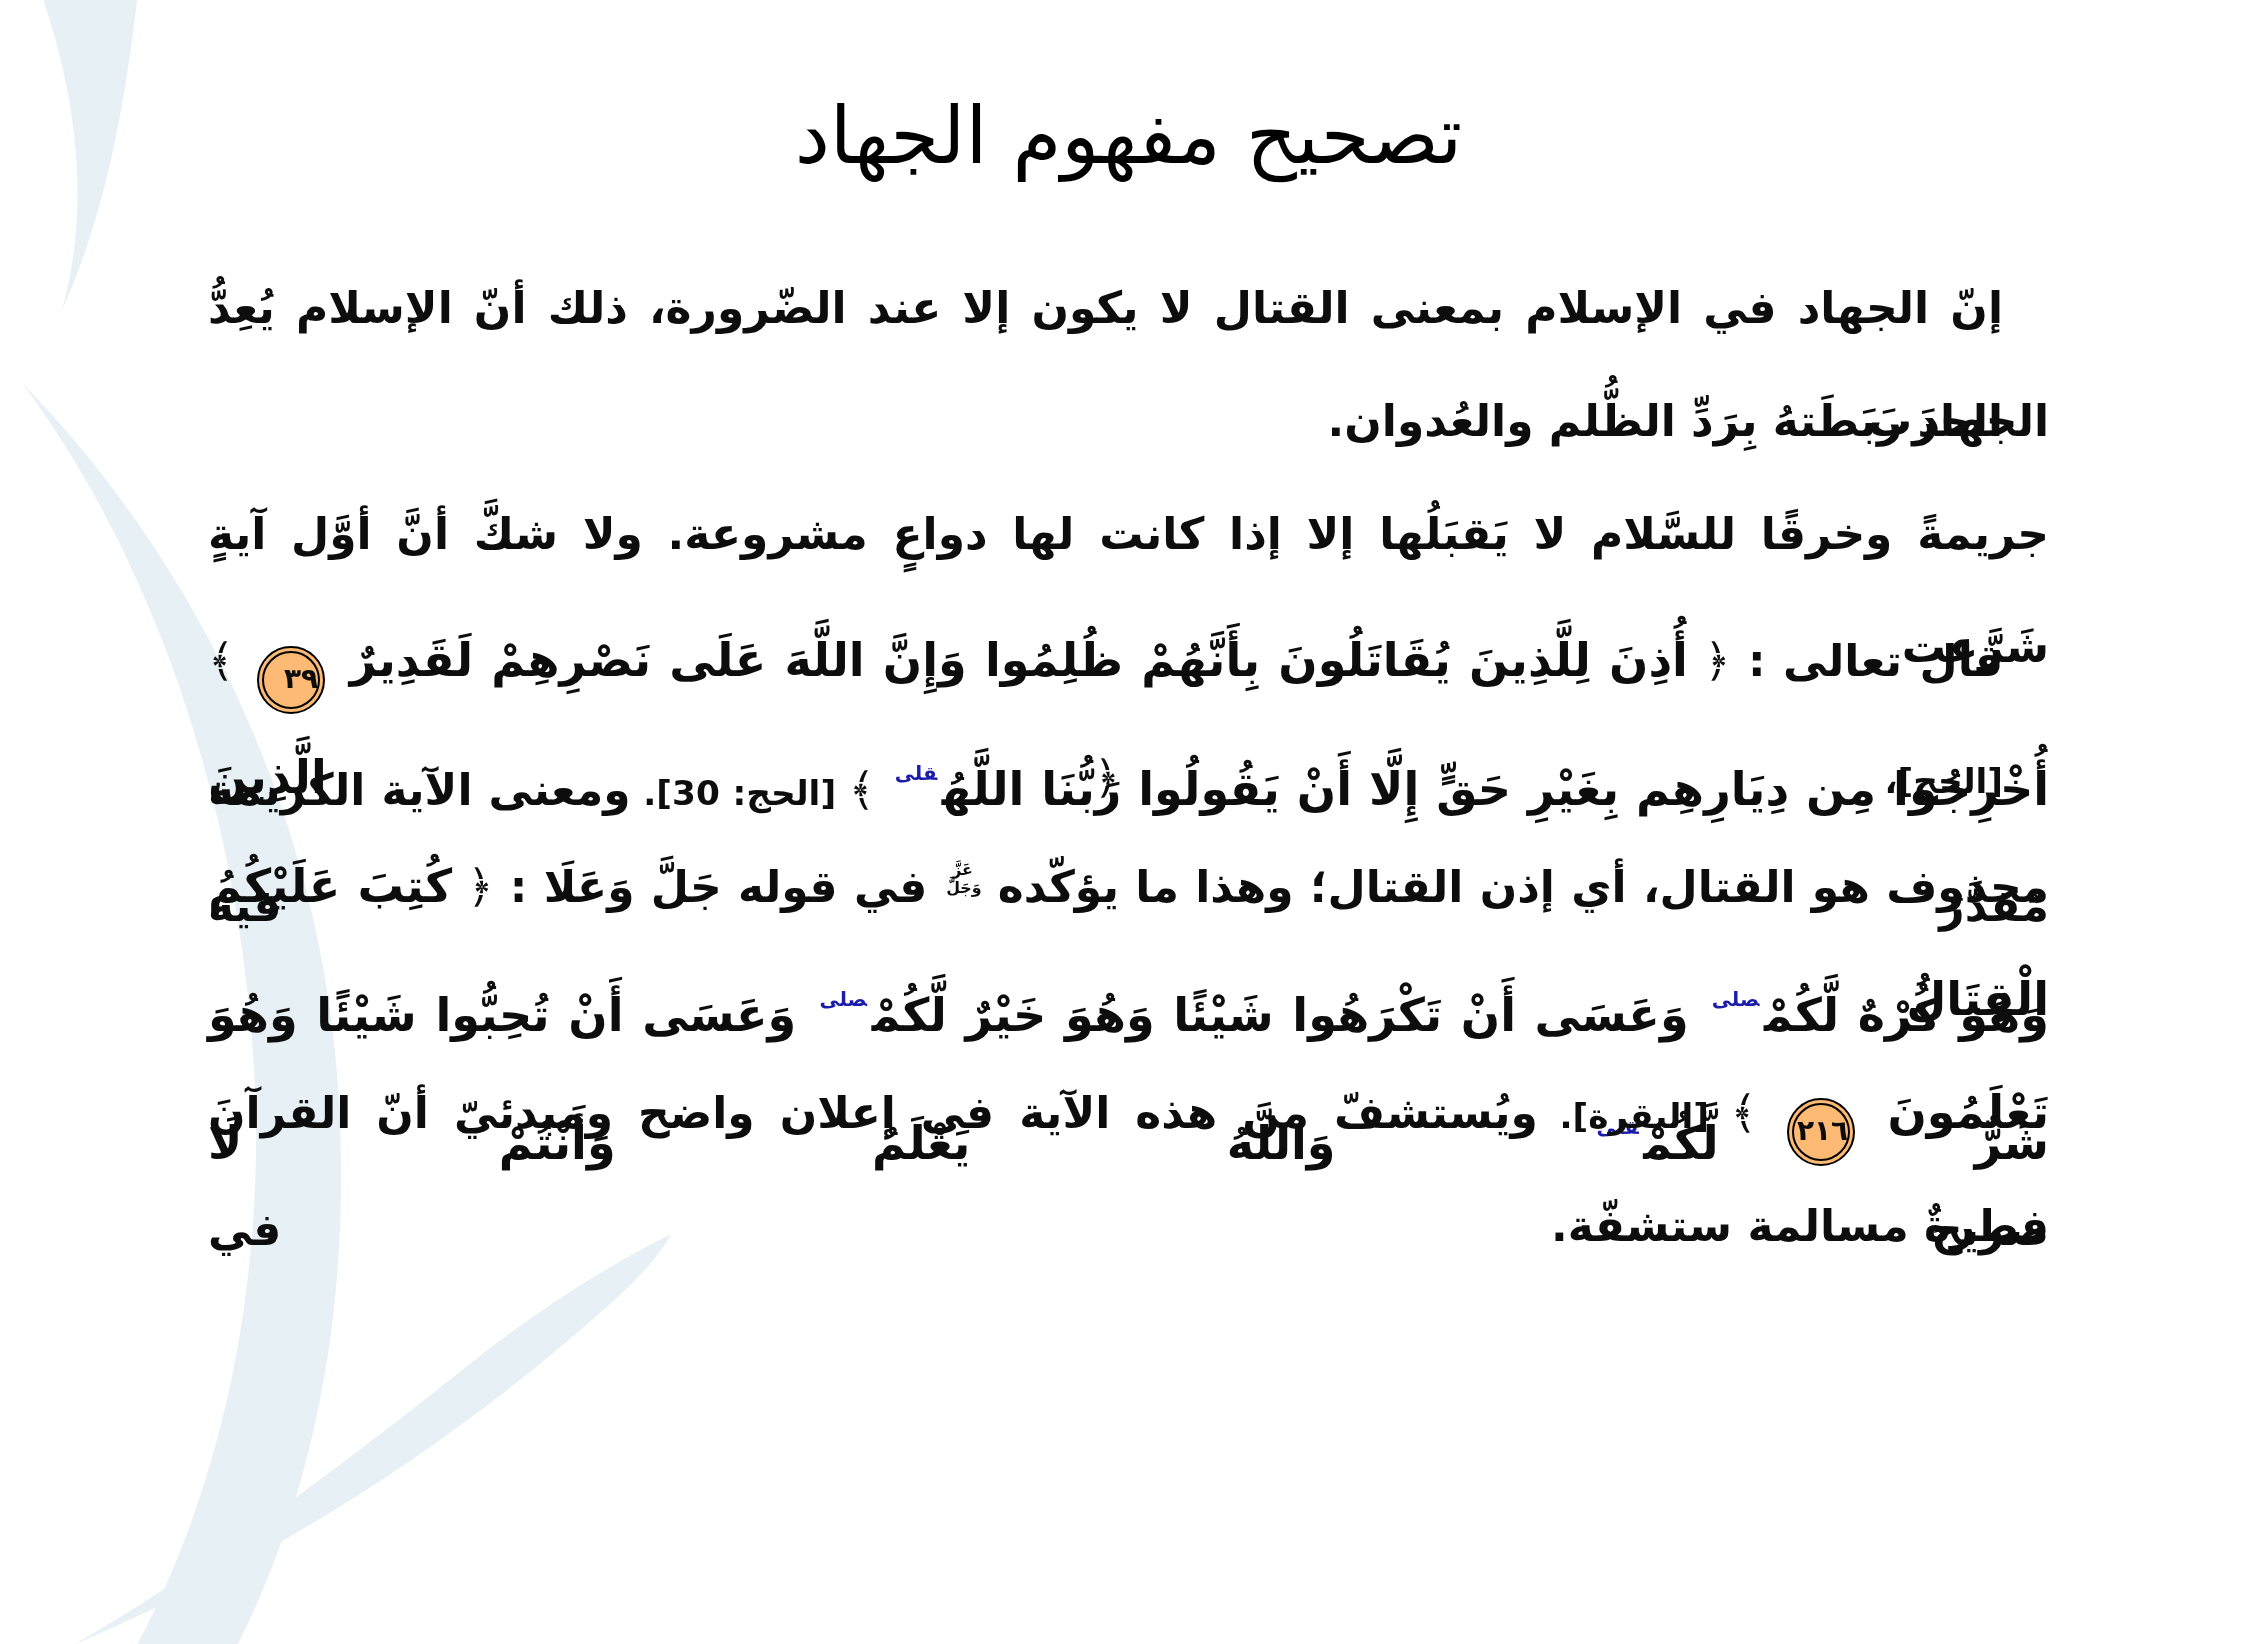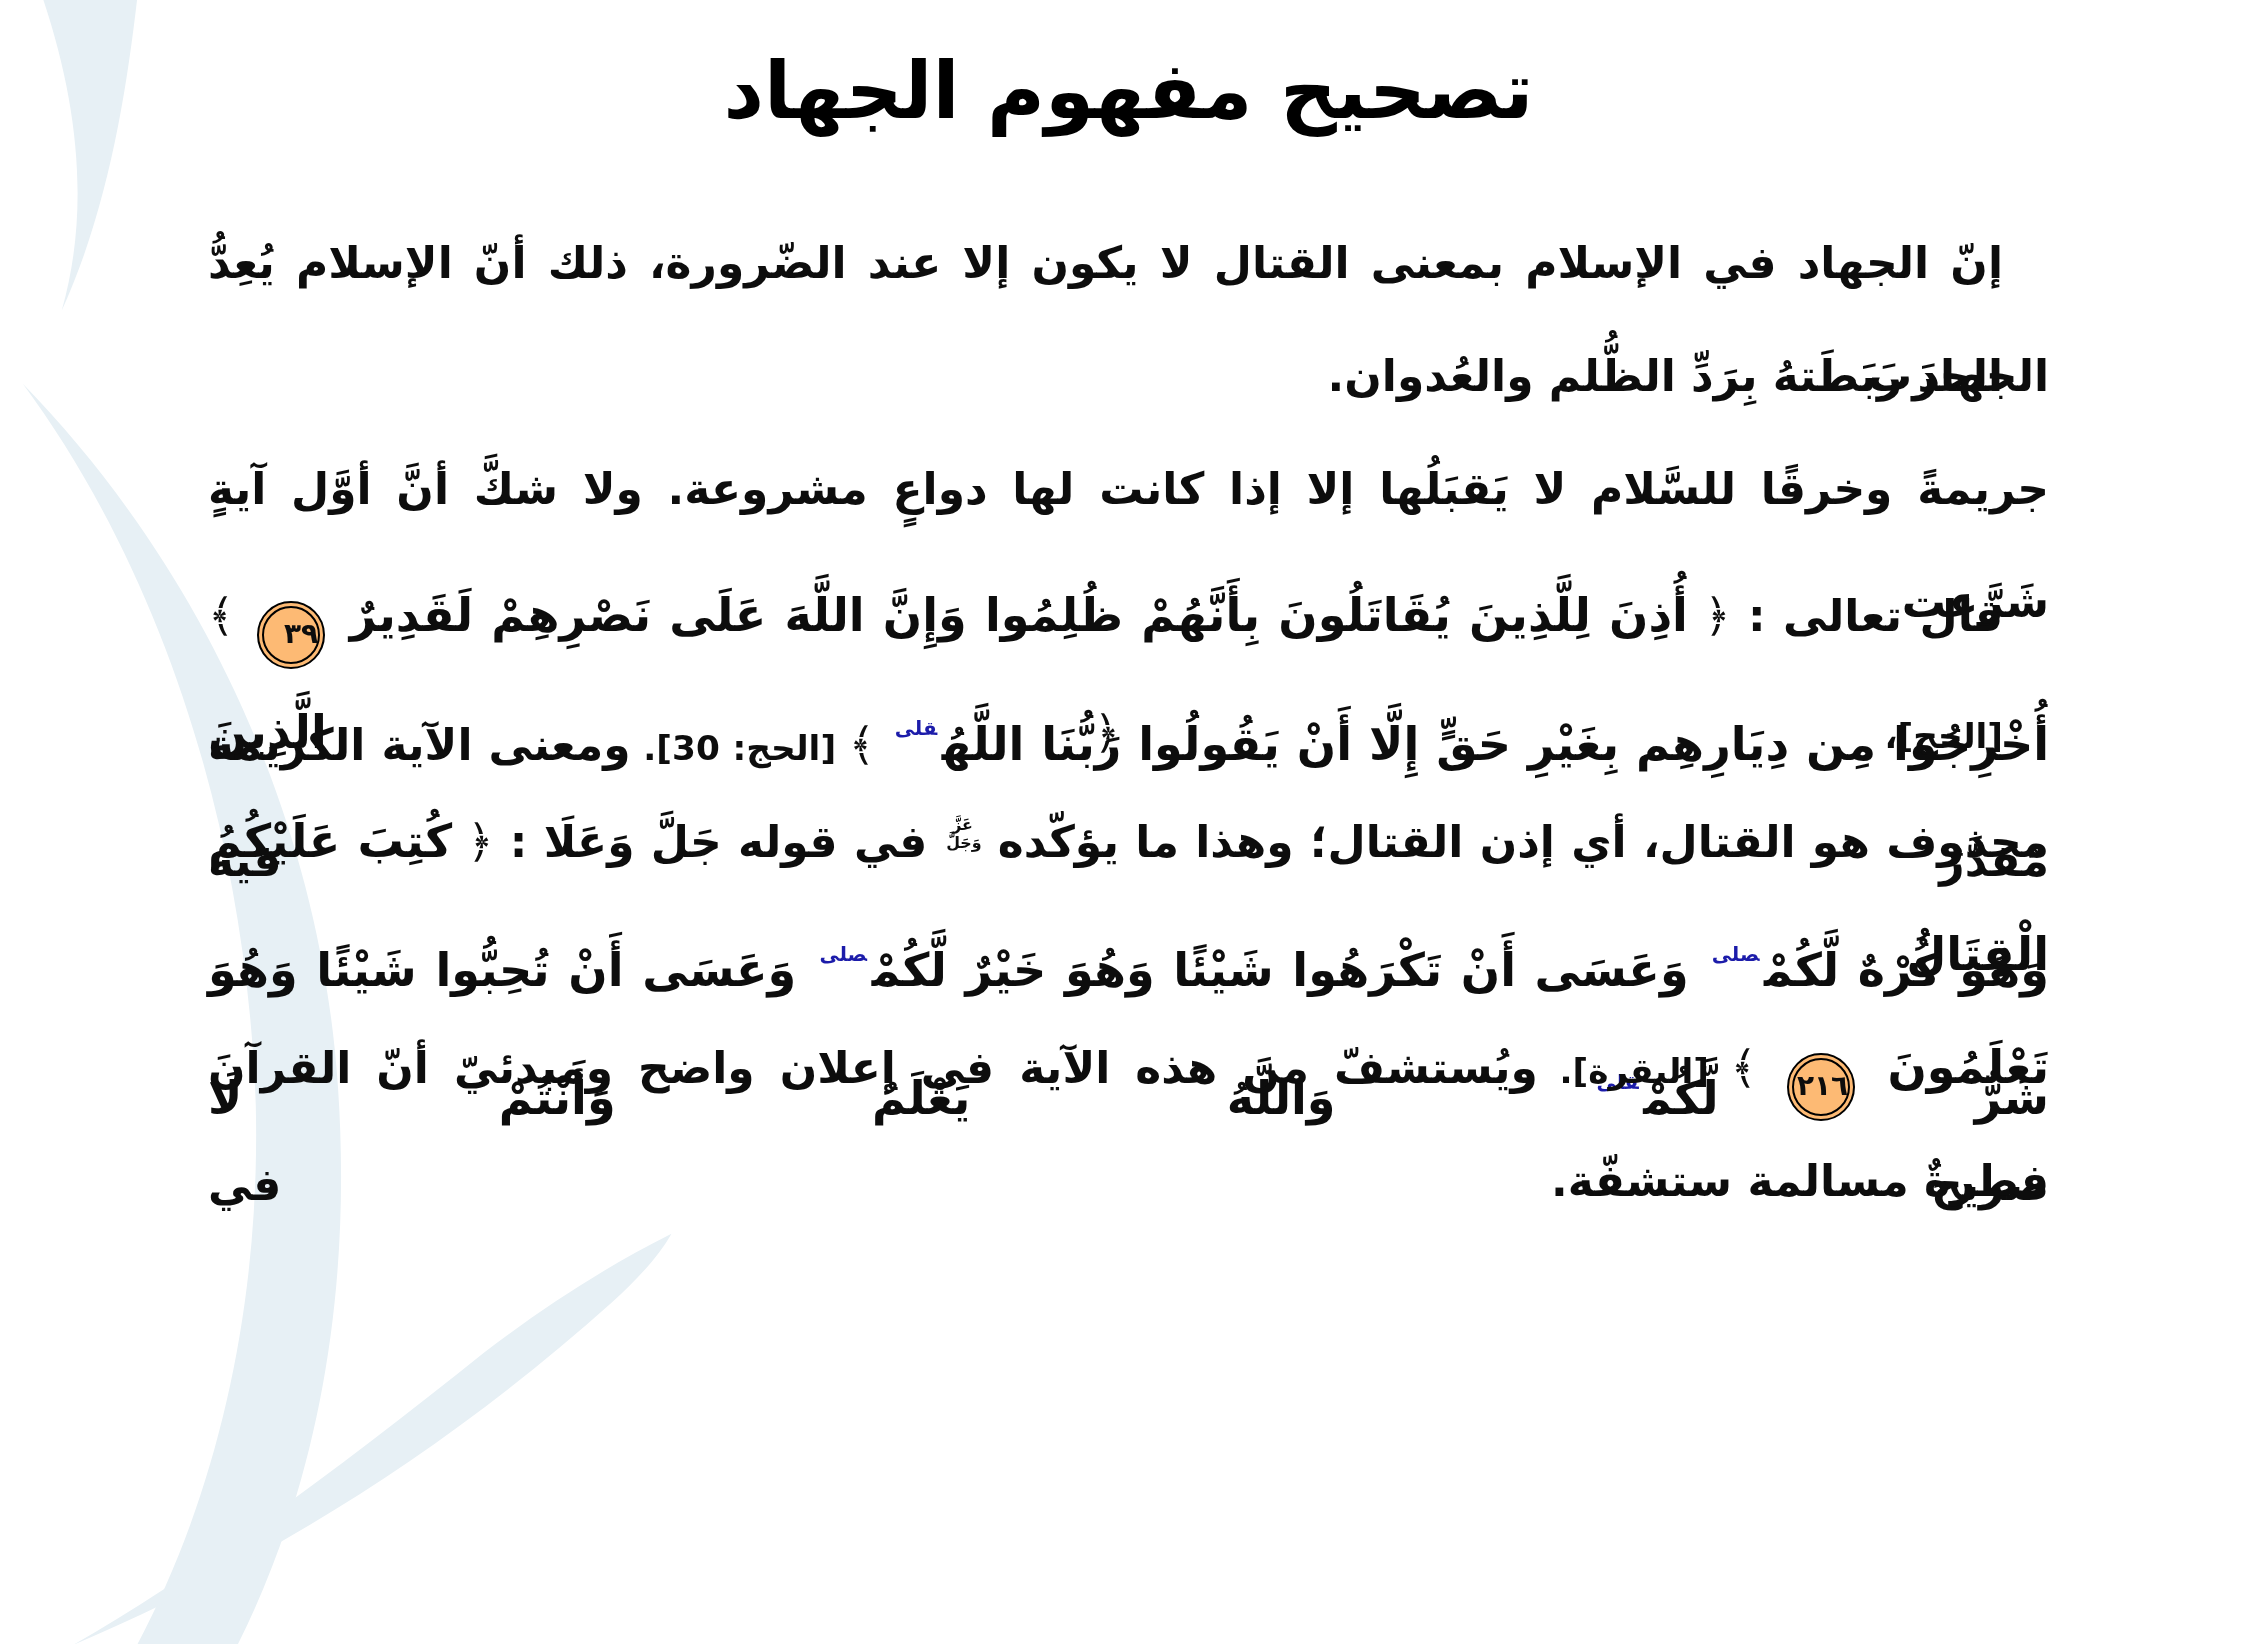--- a/index.html
+++ b/index.html
@@ -13,24 +13,24 @@
     color:var(--text_color,#0d0d0d);
   }
   .decor{position:absolute;inset:0;z-index:0;}
   .decor svg{display:block;width:100%;height:100%;}
   .decor path{fill:var(--decor_color,#e7f0f5);}
   .content{
     position:absolute;top:0;right:212px;left:208px;z-index:1;
     direction:rtl;
   }
   .title{
-    margin-top:45px;
+    margin-top:90px;
     text-align:center;
     font-size:79px;
-    font-weight:bold;
+    font-weight:normal;
     color:#000;
     letter-spacing:0;
   }
   .body{margin-top:69px;}
   .line{
     font-size:44px;
     font-weight:700;
     line-height:113px;
     height:113px;
     text-align:justify;

